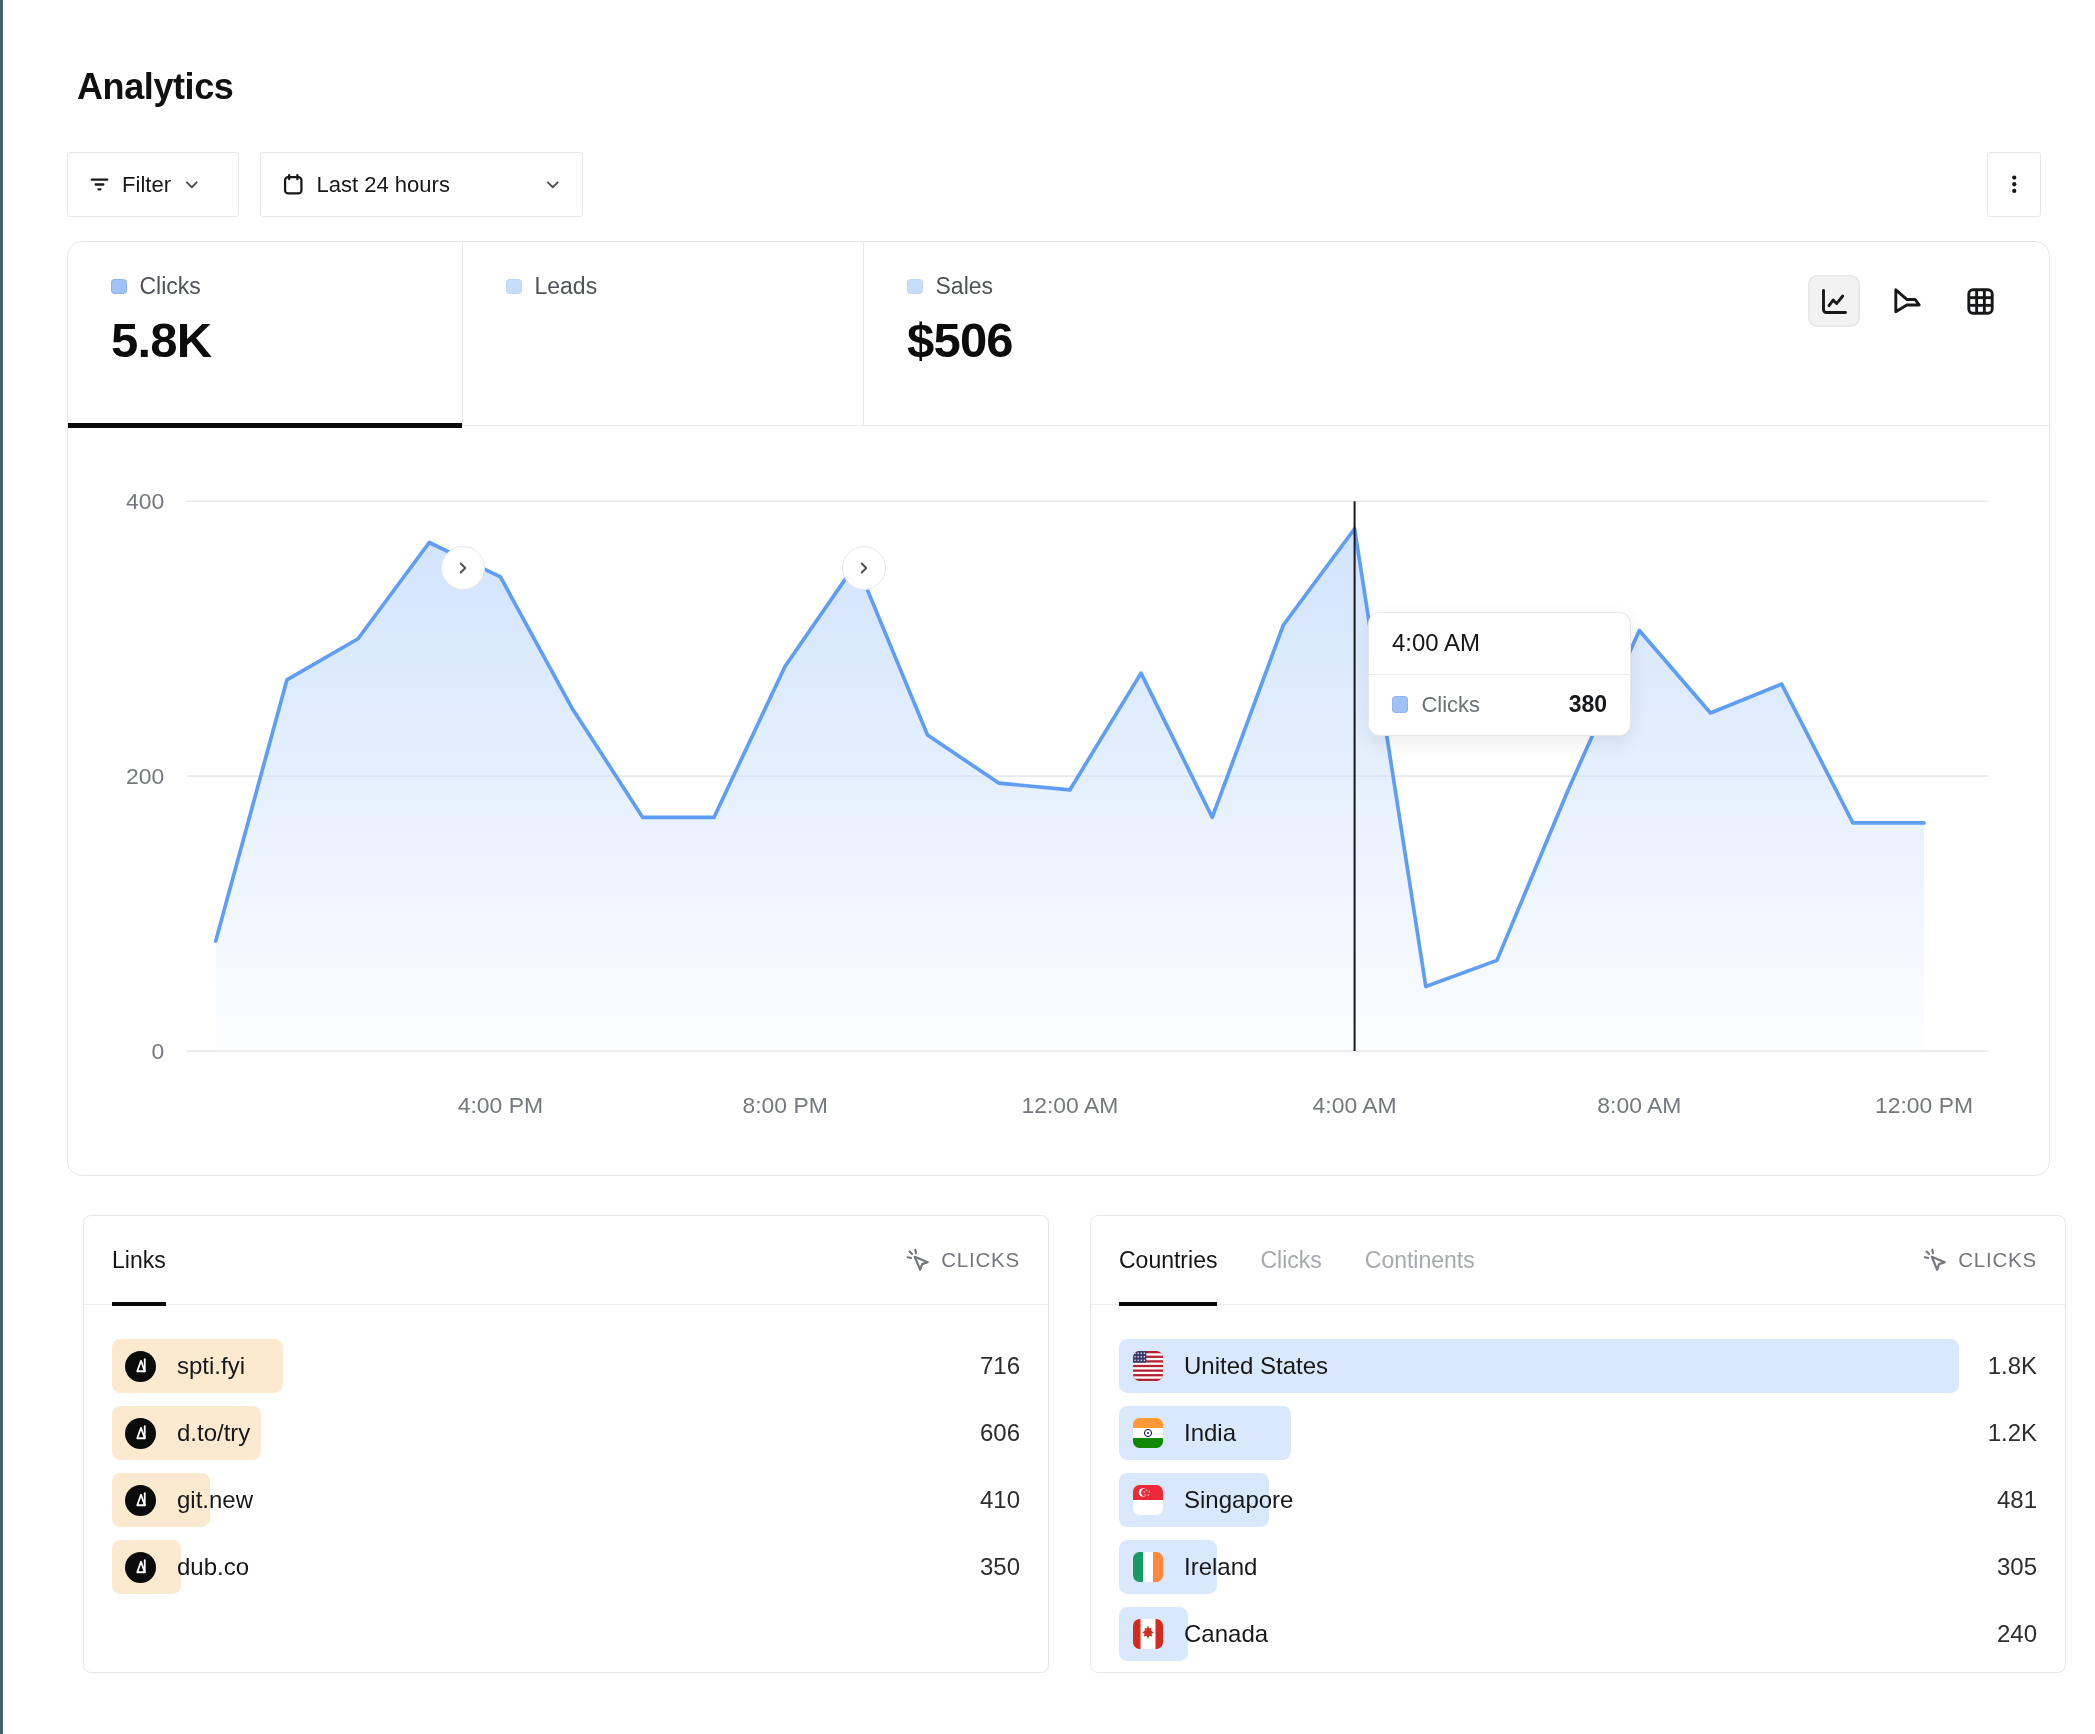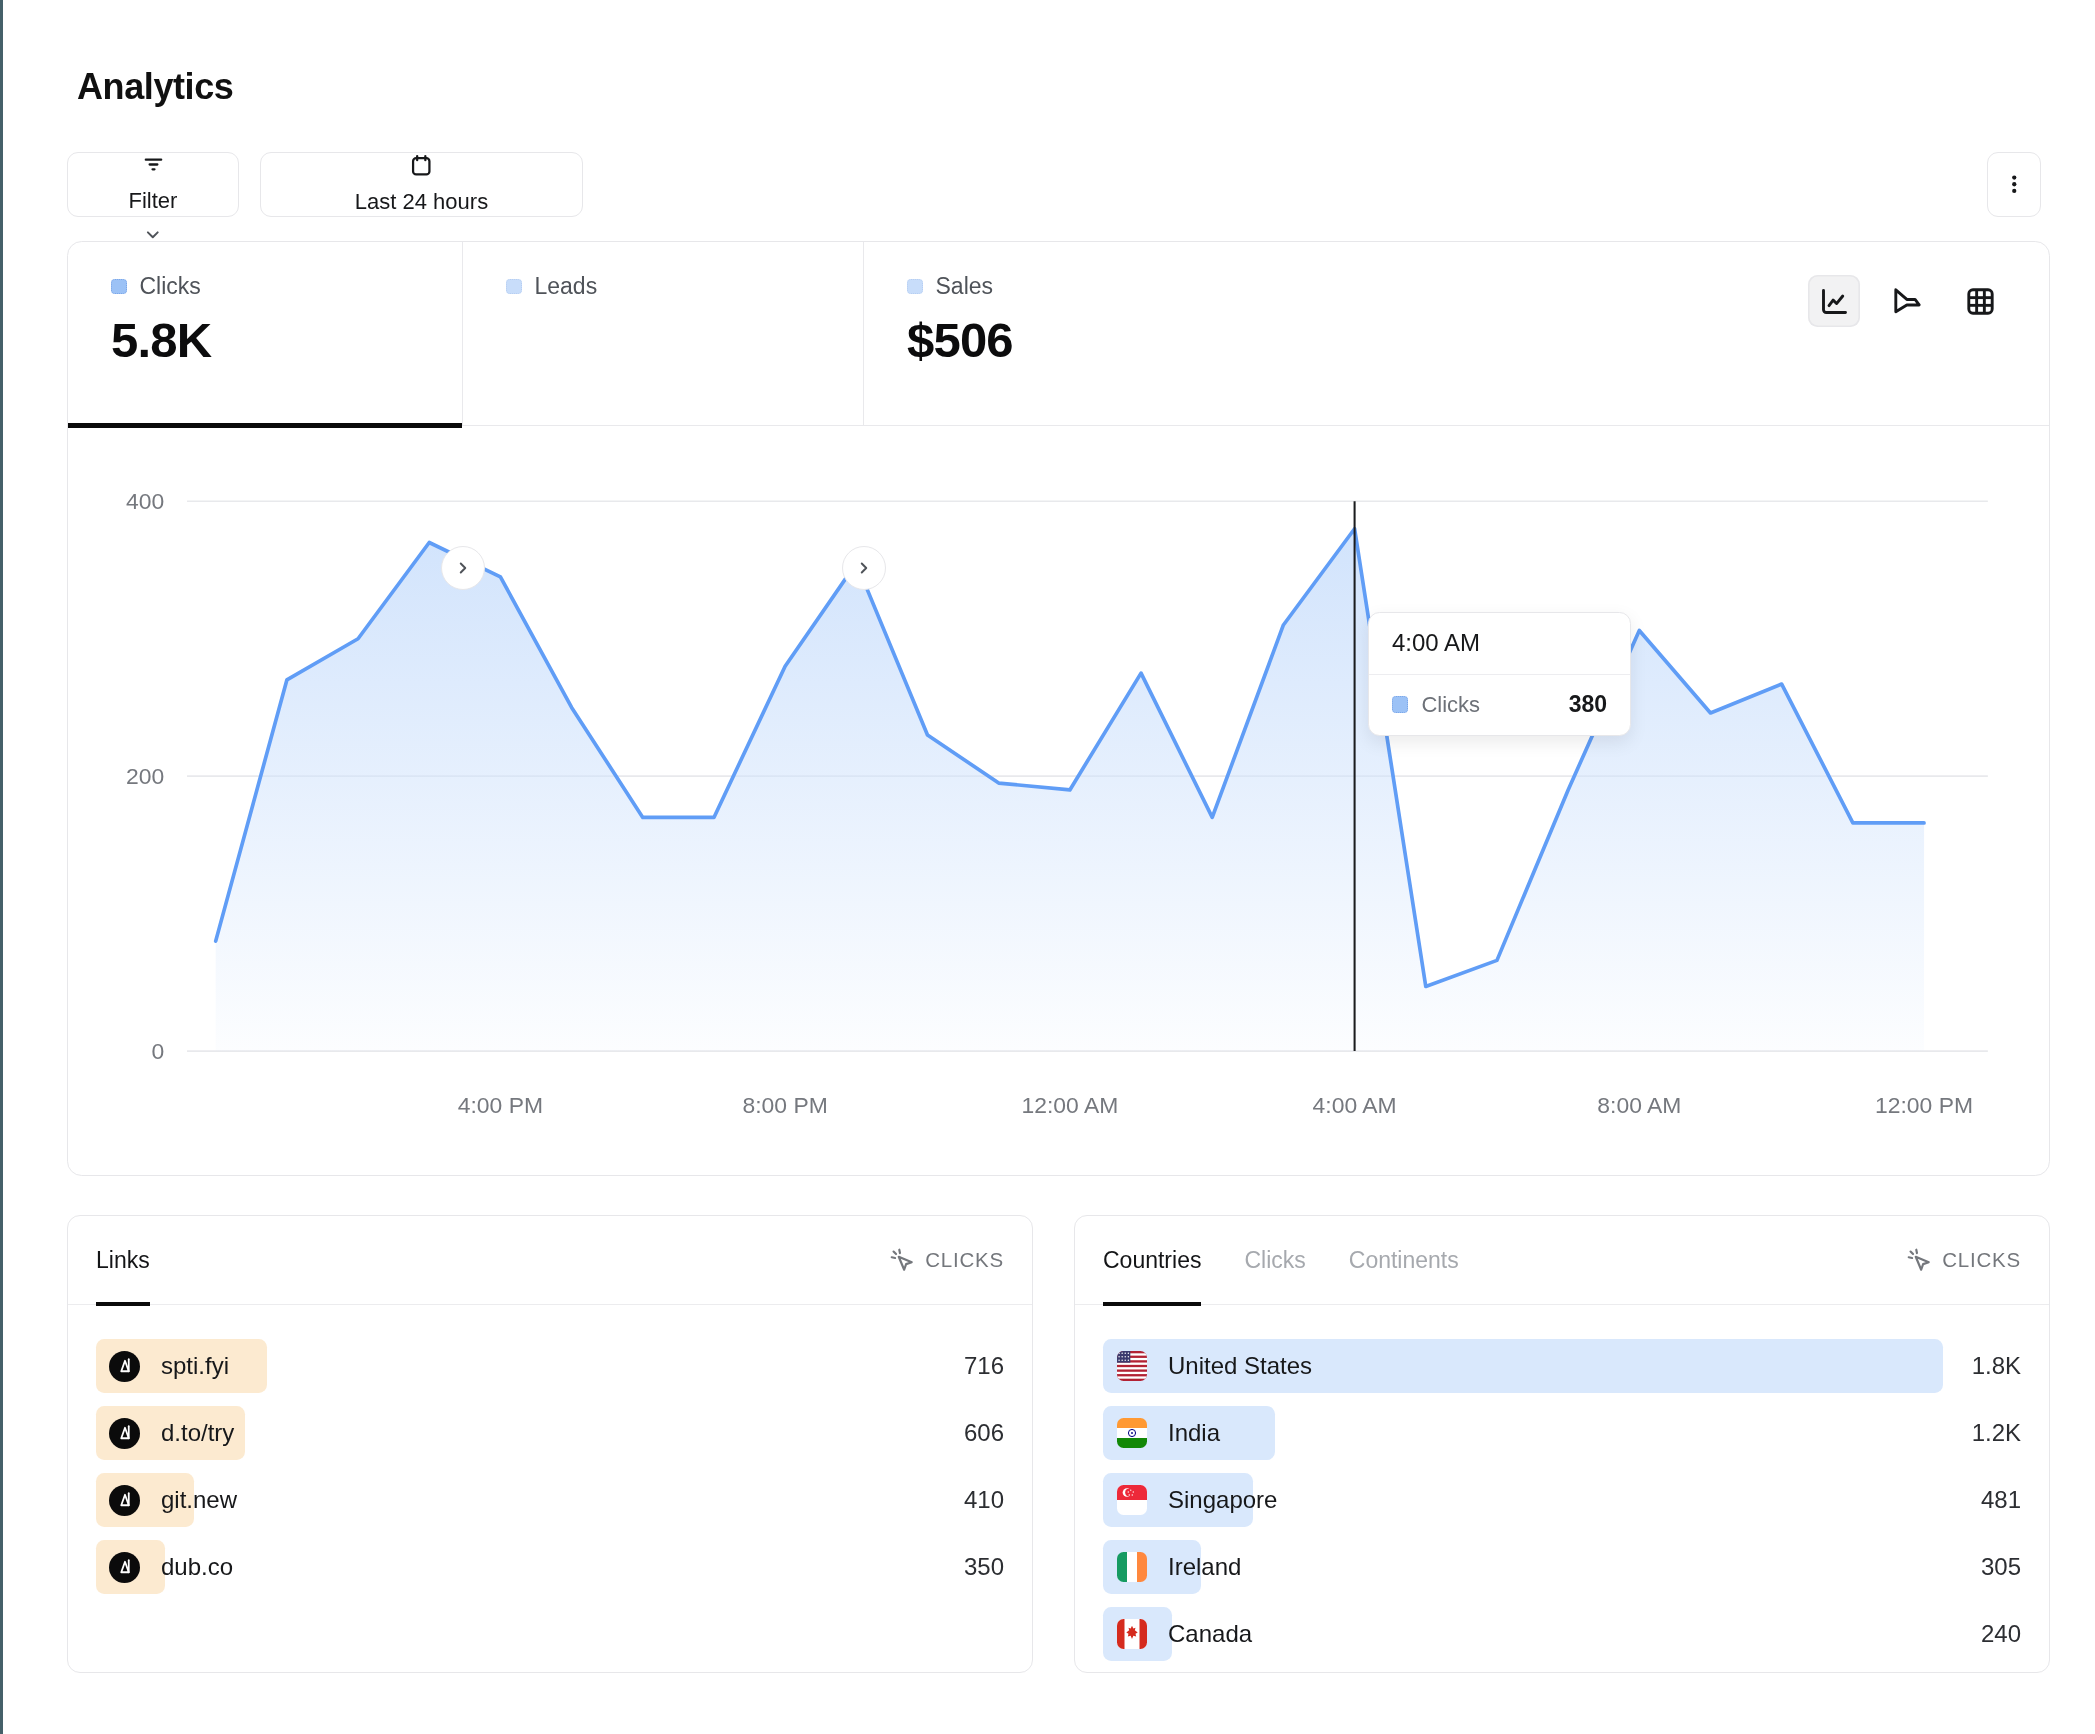--- a/index.html
+++ b/index.html
@@ -3,22 +3,22 @@
 <meta charset="utf-8">
 <style>
   html,body{margin:0;padding:0;background:#fff;}
   .page{position:relative;width:2096px;height:1735px;background:#fff;
         font-family:"Liberation Sans",sans-serif;color:#111;overflow:hidden;}
   .edge-strip{position:absolute;left:0;top:0;width:3.3px;height:100%;background:#456069;}
   .page-title{position:absolute;left:67px;top:56px;margin:10px;font-size:36px;font-weight:700;color:#101010;letter-spacing:-0.4px;}
 
   
   .btn{box-sizing:border-box;display:flex;align-items:center;gap:11.5px;background:#fff;
-       border:1.6px solid #e7e7ea;border-radius:11px;font-size:22px;color:#17181a;cursor:pointer;
-       font-family:"Liberation Sans",sans-serif;flex-direction:column;}
+       border:1.6px solid #e7e7ea;border-radius:3px;font-size:22px;color:#17181a;cursor:pointer;
+       font-family:"Liberation Sans",sans-serif;}
   .btn svg{flex:0 0 auto;}
   .filter-btn{position:absolute;left:67px;top:152px;width:172px;height:65px;padding:0 19.6px;}
   .date-btn{position:absolute;left:260px;top:152px;width:323px;height:65px;padding:0 19.6px;justify-content:space-between;}
   .date-btn .spacer{flex:1;}
   .kebab-btn{position:absolute;left:1987px;top:152px;width:54px;height:65px;justify-content:center;gap:0;}
 
   
   .chart-card{position:absolute;left:67px;top:241px;width:1983px;height:935px;
               border:1.6px solid #e7e7ea;border-radius:14.7px;box-sizing:border-box;background:#fff;}
   .stats-row{position:absolute;left:0;top:0;width:100%;height:184px;border-bottom:1.6px solid #e9e9ec;box-sizing:border-box;}
@@ -42,22 +42,22 @@
   .chart-region{position:absolute;left:0;top:184px;width:1980px;height:747px;}
   .tooltip{position:absolute;left:1300px;top:186px;width:263px;background:#fff;border:1.6px solid #e7e7ea;
            border-radius:11.5px;box-shadow:0 6.5px 18px rgba(0,0,0,.08);box-sizing:border-box;z-index:5;}
   .tooltip-title{padding:16.4px 23px;font-size:24px;color:#17181a;border-bottom:1.6px solid #ededf0;}
   .tooltip-row{display:flex;align-items:center;gap:13px;padding:16.4px 23px;}
   .tooltip-row .stat-square{width:16.4px;height:16.4px;}
   .tooltip-series{font-size:22px;color:#6d7178;flex:1;}
   .tooltip-value{font-size:23px;font-weight:700;color:#17181a;}
 
   
-  .panel{position:absolute;top:1215px;height:458px;border:1.6px solid #e7e7ea;border-radius:13px;
-         box-sizing:border-box;background:#fff;}
+  .panel{position:absolute;top:1215px;height:458px;border:1.6px solid #e7e7ea;border-radius:8px;
+         box-sizing:border-box;background:#fff;margin-left:16px;}
   .panel.links{left:67px;width:966px;}
   .panel.countries{left:1074px;width:976px;}
   .panel-header{position:relative;height:89px;border-bottom:1.6px solid #ececee;box-sizing:border-box;
                 display:flex;align-items:center;padding:0 28px;gap:43px;}
   .panel-tab{position:relative;font-size:23px;color:#a6a9ae;height:100%;display:flex;align-items:center;cursor:pointer;}
   .panel-tab.active{color:#141517;font-weight:500;}
   .panel-tab.active::after{content:"";position:absolute;left:0;bottom:-1.6px;height:4.1px;width:100%;background:#0a0a0a;}
   .metric{margin-left:auto;display:flex;align-items:center;gap:9.8px;color:#74777c;font-size:20.5px;letter-spacing:0.8px;}
   .rows{position:absolute;left:28px;right:28px;top:123px;display:flex;flex-direction:column;gap:13px;}
   .row{position:relative;height:54px;display:flex;align-items:center;cursor:pointer;}

